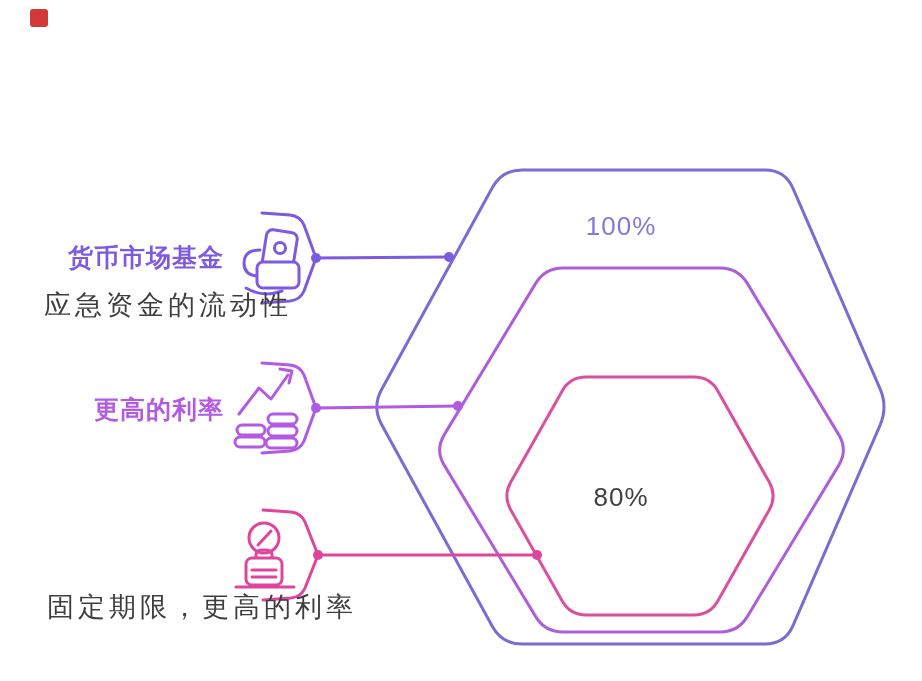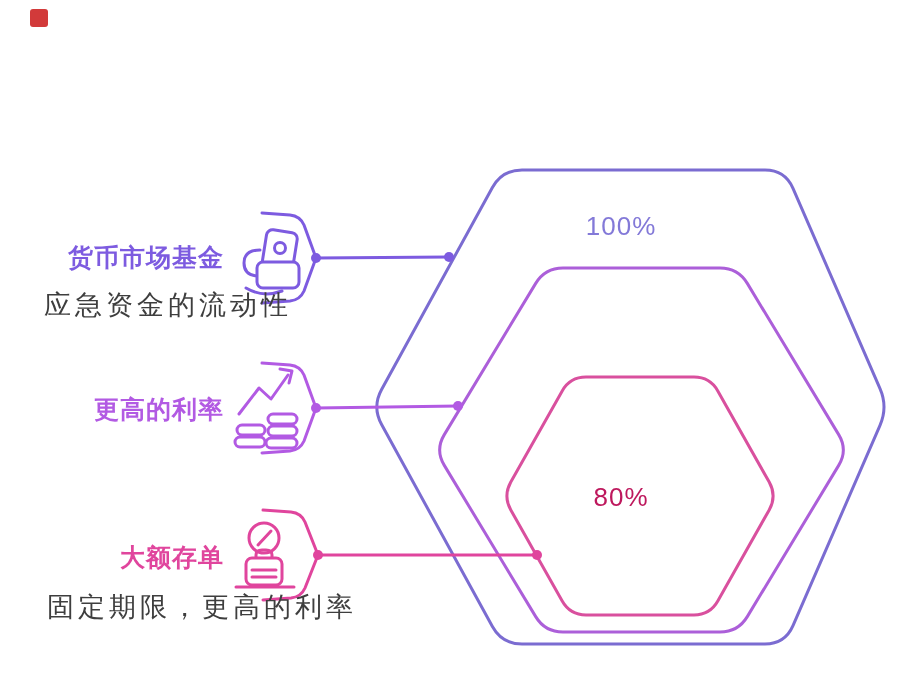--- a/index.html
+++ b/index.html
@@ -26,21 +26,21 @@
   }
   .d1{top:287px;}
   .d2{top:441px;}
   .d3{top:589px;margin-left:47px;}
   .percent{
     position:absolute;left:561px;width:120px;text-align:center;
     font-size:26px;letter-spacing:1px;
   }
   .p1{top:211px;color:#8379d8;}
   .p2{top:312px;color:#aa66d0;}
-  .p3{top:482px;color:#be185d;}
+  .p3{top:482px;color:#404040;}
   svg.art{position:absolute;left:0;top:0;}
 </style>
 </head>
 <body>
 
 <div class="page">
 
   <div class="brand"></div>
 
 
@@ -103,16 +103,15 @@
   </svg>
 
   <div class="percent p1">100%</div>
   <div class="percent p3">80%</div>
 
   <div class="item-label l1">货币市场基金</div>
   <div class="item-desc d1">应急资金的流动性</div>
 
   <div class="item-label l2">更高的利率</div>
 
-  <div class="item-label l3">大额存单</div>
   <div class="item-desc d3">固定期限，更高的利率</div>
 
 </div>
 
 </body></html>

